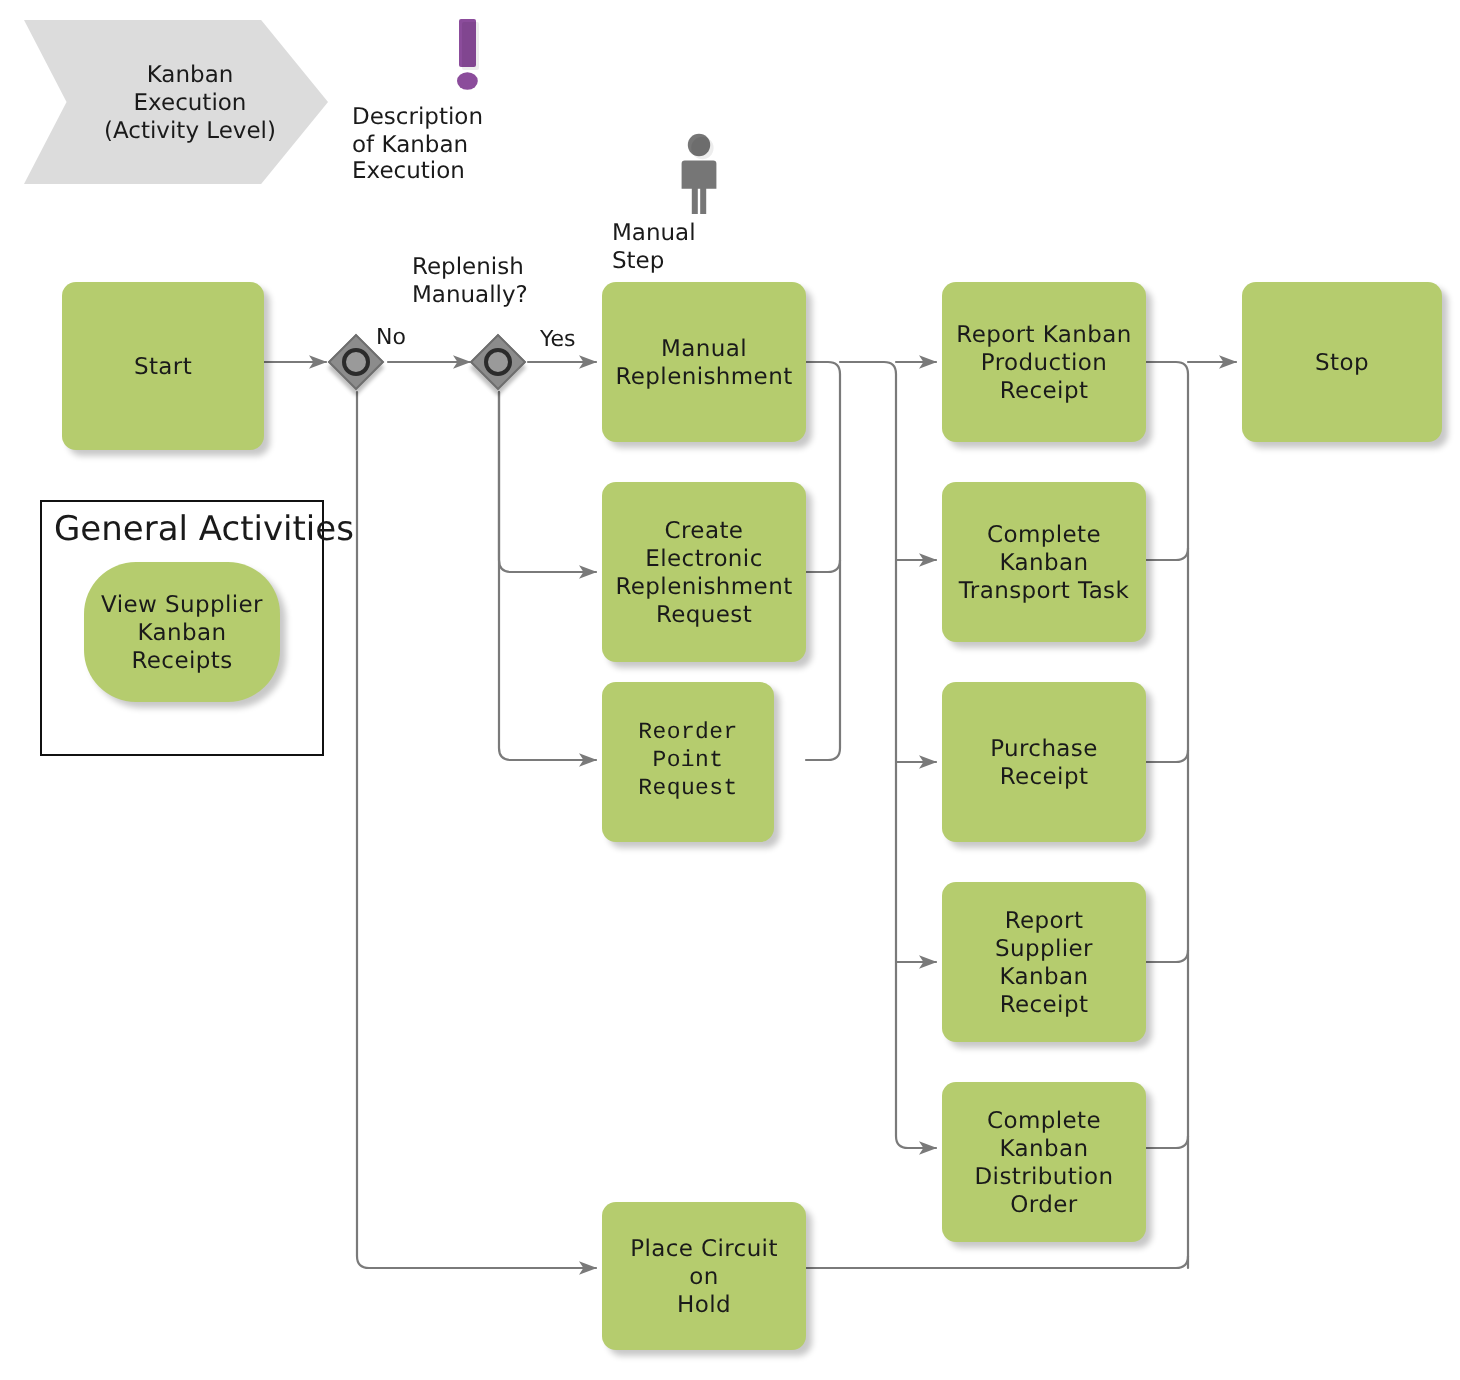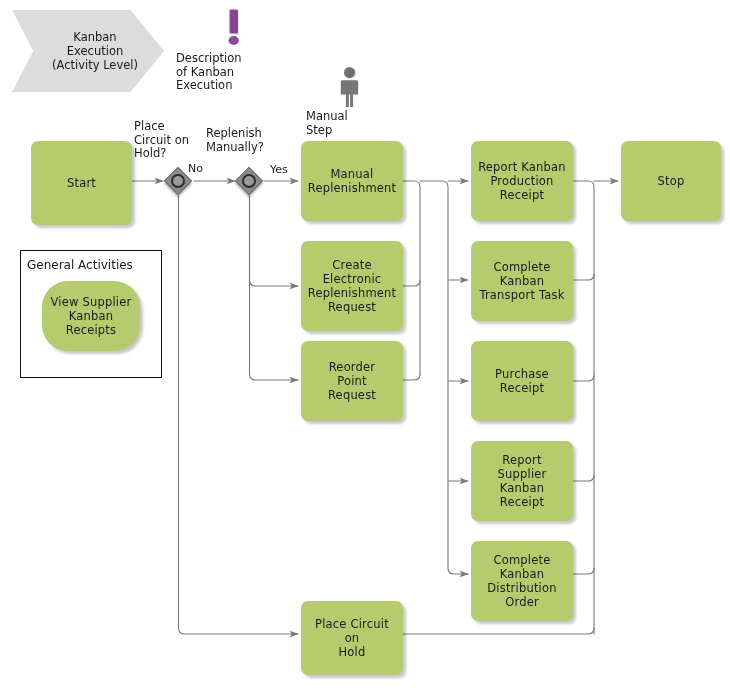--- a/index.html
+++ b/index.html
@@ -101,21 +101,21 @@
   
   .group-frame {
     position: absolute;
     box-sizing: border-box;
     border: 1px solid #111111;
     background: #ffffff;
     z-index: 2;
   }
   .group-title {
     position: absolute;
-    font-size: 12px;
+    font-size: 17px;
     line-height: 14px;
     color: #1a1a1a;
     z-index: 3;
     white-space: nowrap;
   }
 
   
   .caption {
     position: absolute;
     font-size: 11.5px;
@@ -212,23 +212,20 @@
         <path d="M4.4,14.2 h14.2 a1.6,1.6 0 0 1 1.6,1.6 v12.6 h-5.1 v12.6 h-3.0 v-12.6 h-1.2 v12.6 h-3.0 v-12.6 h-5.1 v-12.6 a1.6,1.6 0 0 1 1.6,-1.6 z"></path>
       </g>
       <g fill="#000" opacity="0.07">
         <circle cx="13.2" cy="8.0" r="5.6"></circle>
       </g>
     </svg>
   </div>
   <div class="caption" style="left:306px; top:110px; width:88px;">Manual
 Step</div>
 
-  <div class="caption" style="left:134px; top:120px; width:90px;">Place
-Circuit on
-Hold?</div>
   <div class="gateway" style="left:165px; top:168px;">
     <div class="dia"></div>
     <div class="ring"></div>
   </div>
   <div class="edge-label" style="left:188px; top:163px;">No</div>
 
   <div class="caption" style="left:206px; top:127px; width:92px;">Replenish
 Manually?</div>
   <div class="gateway" style="left:236px; top:168px;">
     <div class="dia"></div>
@@ -252,21 +249,21 @@
 Replenishment</span>
   </div>
 
   <div class="node" style="left:301px; top:241px; width:102px; height:90px;">
     <span>Create
 Electronic
 Replenishment
 Request</span>
   </div>
 
-  <div class="node" style="left:301px; top:341px; width:102px; height:80px;">
+  <div class="node" style="left:301px; top:341px; width:86px; height:80px;font-family:Liberation Mono, monospace;">
     <span>Reorder
 Point
 Request</span>
   </div>
 
   <div class="node" style="left:471px; top:141px; width:102px; height:80px;">
     <span>Report Kanban
 Production
 Receipt</span>
   </div>

